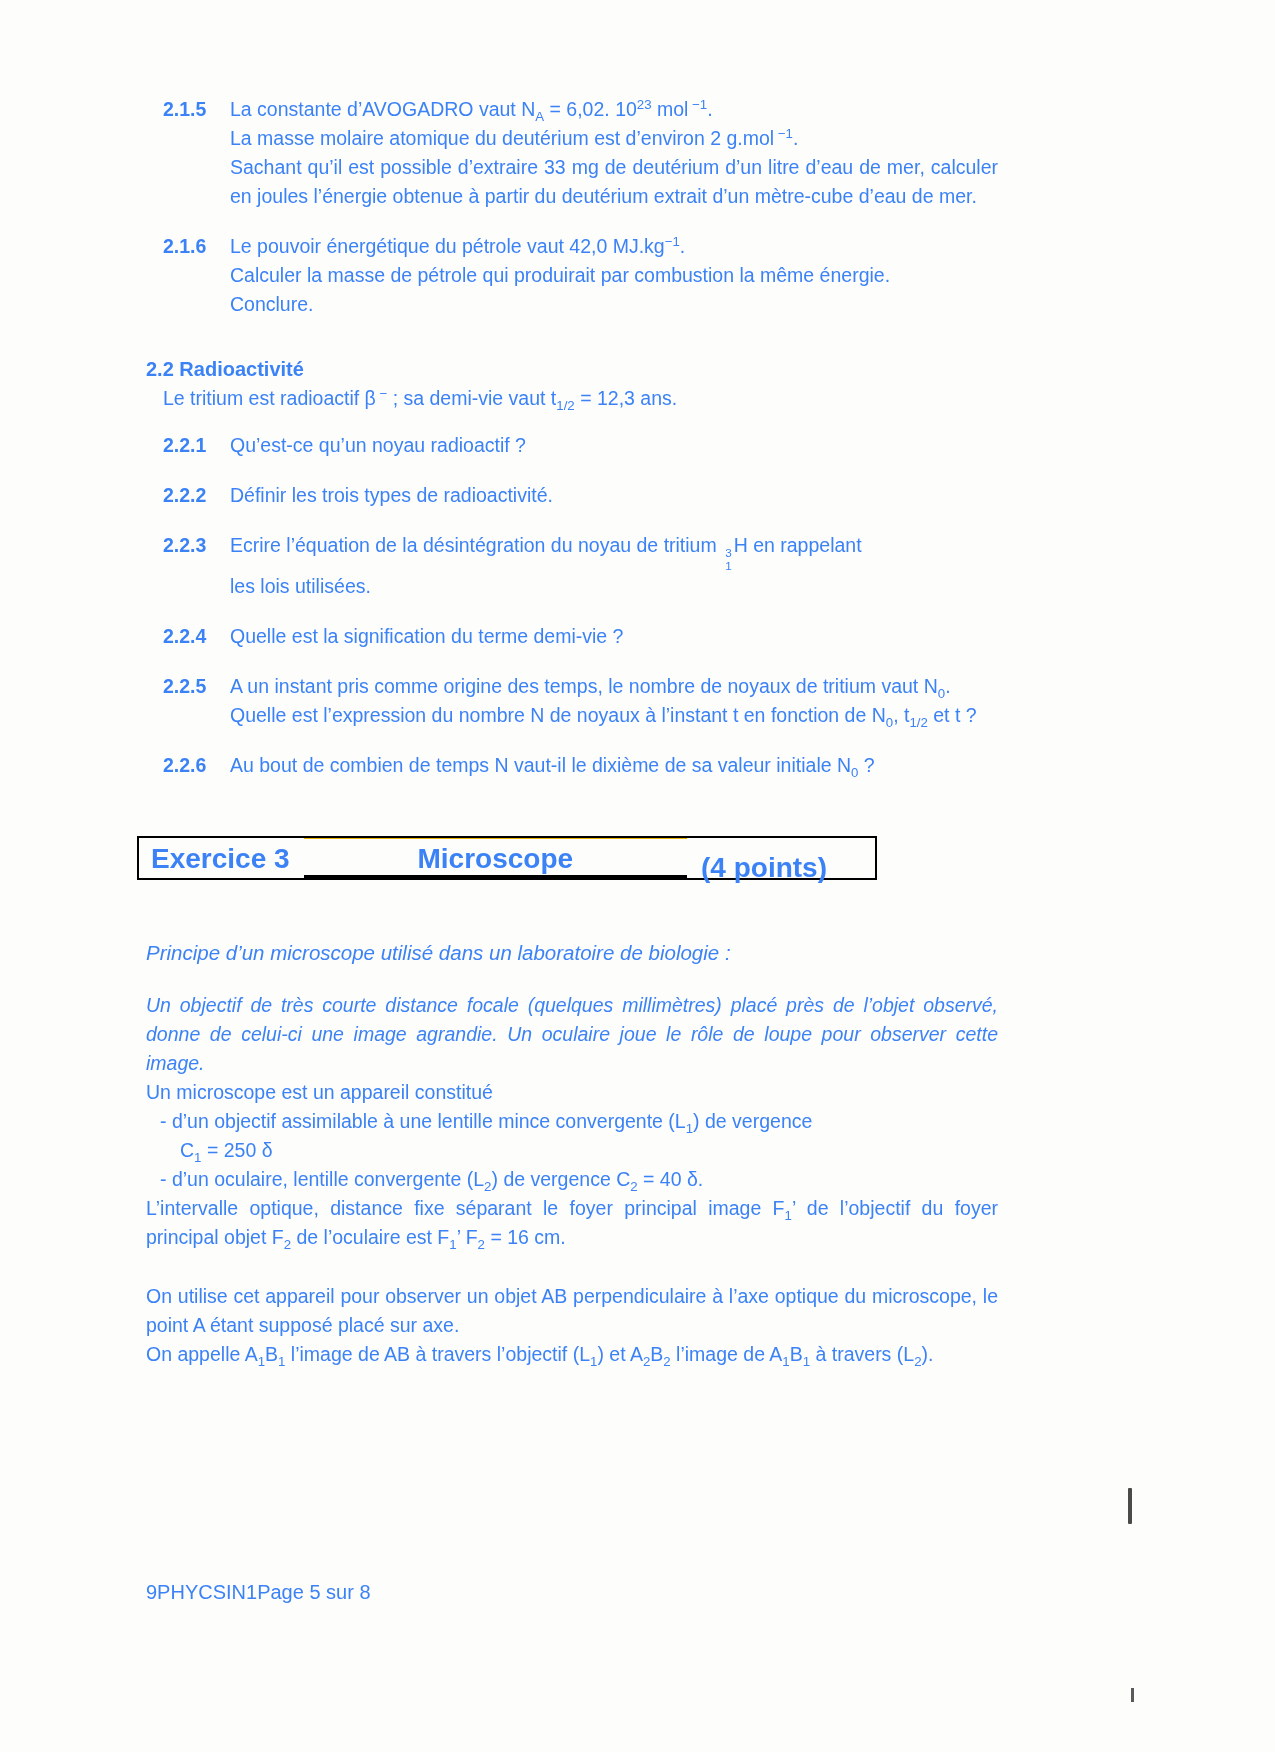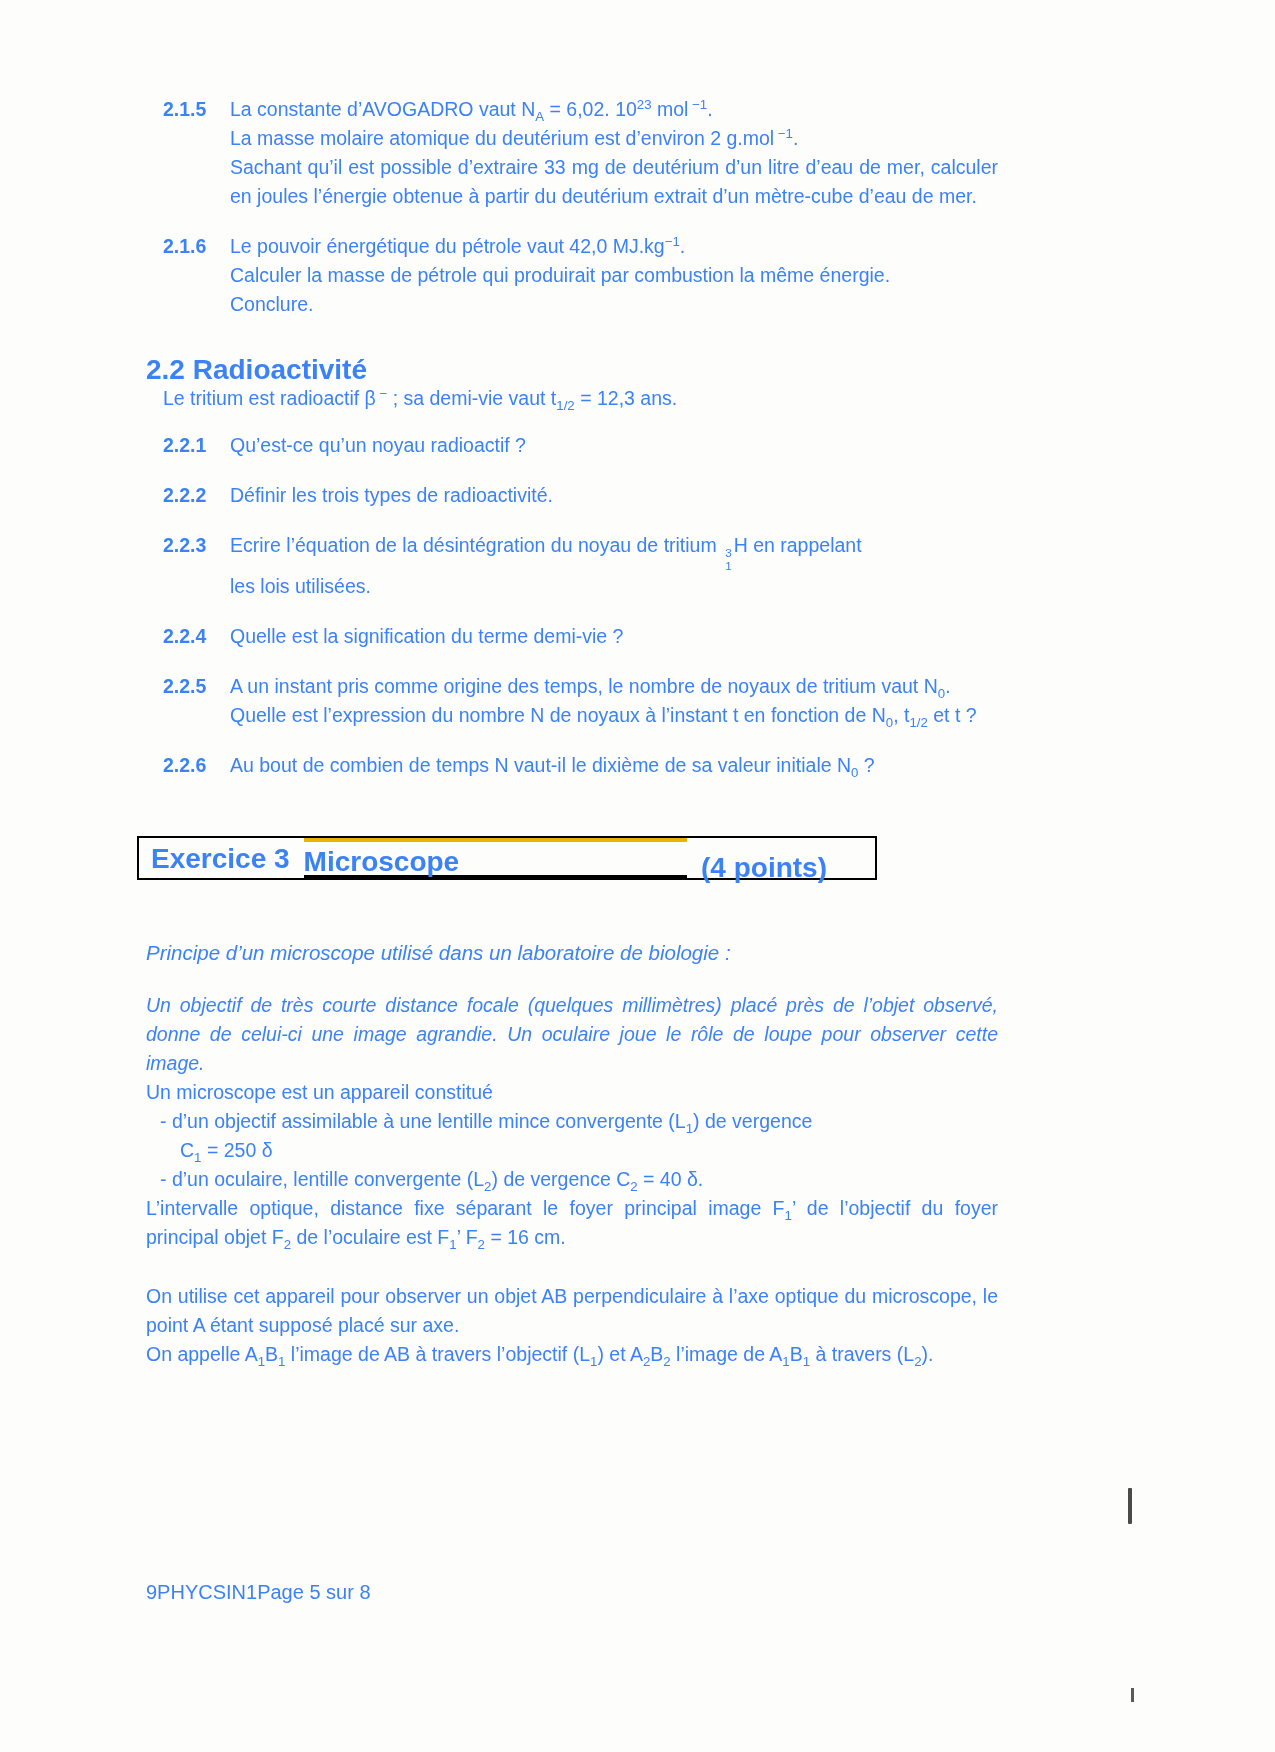--- a/index.html
+++ b/index.html
@@ -8,32 +8,32 @@
     width:1275px;height:1752px;margin:0 auto;background:#fdfdfb;
     position:relative;overflow:hidden;color:#3b82f6;
     font-family:"Liberation Sans","DejaVu Sans",sans-serif;
     font-size:19.5px;line-height:29px;
   }
   .content{padding:95px 277px 0 146px}
   .just{text-align:justify}
   .item{display:flex;margin:0 0 21px 17px}
   .item .num{flex:0 0 67px;font-weight:700}
   .item .body{flex:1}
-  .sec-title{font-size:28px;font-weight:700;margin:36px 0 0 0;line-height:29px}
+  .sec-title{font-size:20px;font-weight:700;margin:36px 0 0 0;line-height:29px}
   .intro{margin:0 0 18px 17px}
   sup,sub{font-size:0.68em;line-height:0}
   .nuc{display:inline-flex;flex-direction:column;align-items:center;vertical-align:-0.45em;
        font-size:0.6em;line-height:1.05;margin:0 2px 0 3px}
   .nuc span{display:block}
   .ex3-box{
     margin:56px 0 0 -9px;width:740px;height:44px;border:2px solid #000;
     display:flex;align-items:stretch;font-weight:700;font-size:28px;line-height:36px;
   }
   .ex3-label{padding:3px 14px 0 12px;white-space:nowrap}
-  .ex3-mid{flex:1;text-align:left;border-top:4px solid #eab308;border-bottom:3px solid #000;padding-top:2px}
+  .ex3-mid{flex:1;text-align:center;border-top:1px solid #eab308;border-bottom:3px solid #000;padding-top:2px}
   .ex3-points{padding:12px 48px 0 14px;white-space:nowrap}
   .principle-title{font-size:20.5px;font-weight:400;font-style:italic;margin:58px 0 0 0}
   .italic{font-style:italic}
   p{margin:0}
   .para-top{margin-top:24px}
   .hang{padding-left:34px;text-indent:-20px}
   .usage{margin-top:30px}
   .footer{
     position:absolute;left:146px;right:280px;top:1578px;
     display:flex;font-size:20px

